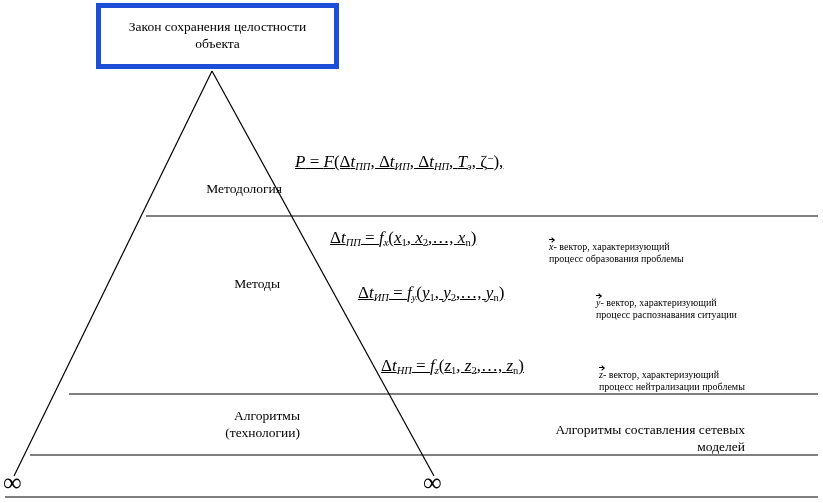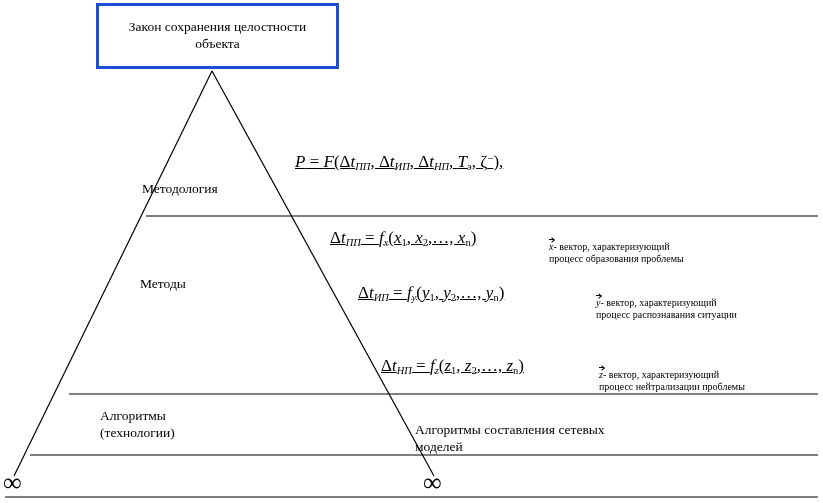--- a/index.html
+++ b/index.html
@@ -18,35 +18,35 @@
   }
   #stage svg.lines {
     position: absolute;
     left: 0;
     top: 0;
     width: 823px;
     height: 503px;
   }
   .tbox {
     position: absolute;
-    border: 3px solid #1d4ed8;
+    border: 5px solid #1d4ed8;
     box-sizing: border-box;
     display: flex;
     align-items: center;
     justify-content: center;
     text-align: center;
     font-size: 13.5px;
     line-height: 1.25;
     padding: 4px 6px;
     background: #fff;
   }
   .lbl {
     position: absolute;
     font-size: 13.5px;
-    text-align: left;
+    text-align: right;
     line-height: 1.3;
     white-space: pre-line;
   }
   .formula {
     position: absolute;
     font-family: "Liberation Serif", serif;
     font-size: 17px;
     white-space: nowrap;
     text-decoration: underline;
   }

